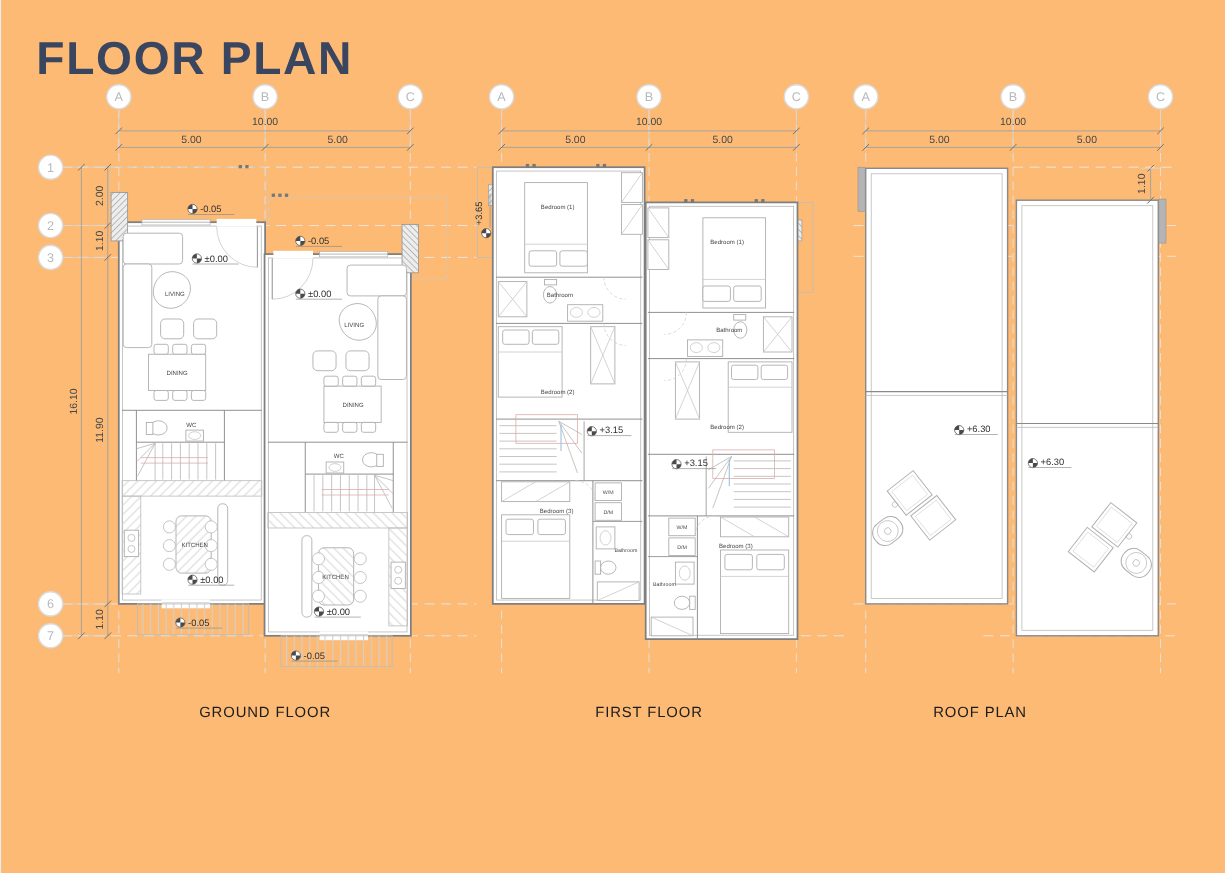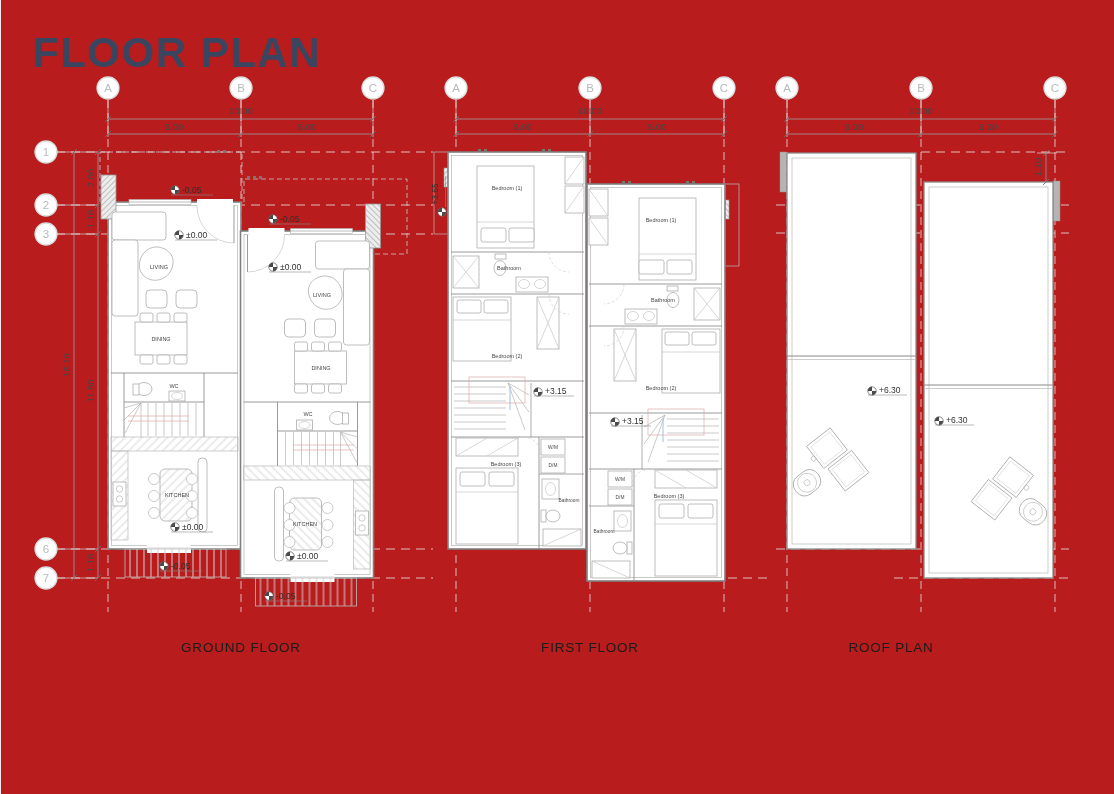--- a/index.html
+++ b/index.html
@@ -1,16 +1,16 @@
 <!DOCTYPE html>
 <html><head>
 <meta charset="utf-8">
 <style>
   html,body{margin:0;padding:0;background:#ffffff;}
-  .sheet{position:relative;width:1114px;height:794px;background:#b91c1c;overflow:hidden;
+  .sheet{position:relative;width:1114px;height:794px;background:#fdba74;overflow:hidden;
          font-family:"Liberation Sans",sans-serif;border-left:1px solid #ececec;}
   svg{display:block;}
   text{font-family:"Liberation Sans",sans-serif;}
   .title-txt{font-weight:bold;letter-spacing:1.5px;}
   .cap{font-size:13.5px;letter-spacing:.8px;fill:#1c1c1c;}
   .dim{font-size:9.5px;fill:#43474b;}
   .bub{font-size:11.5px;fill:#b6babd;}
   .room{font-size:5.5px;fill:#474747;}
   .room-s{font-size:4.8px;fill:#474747;}
   .lvl-t{font-size:8.5px;fill:#303030;}

